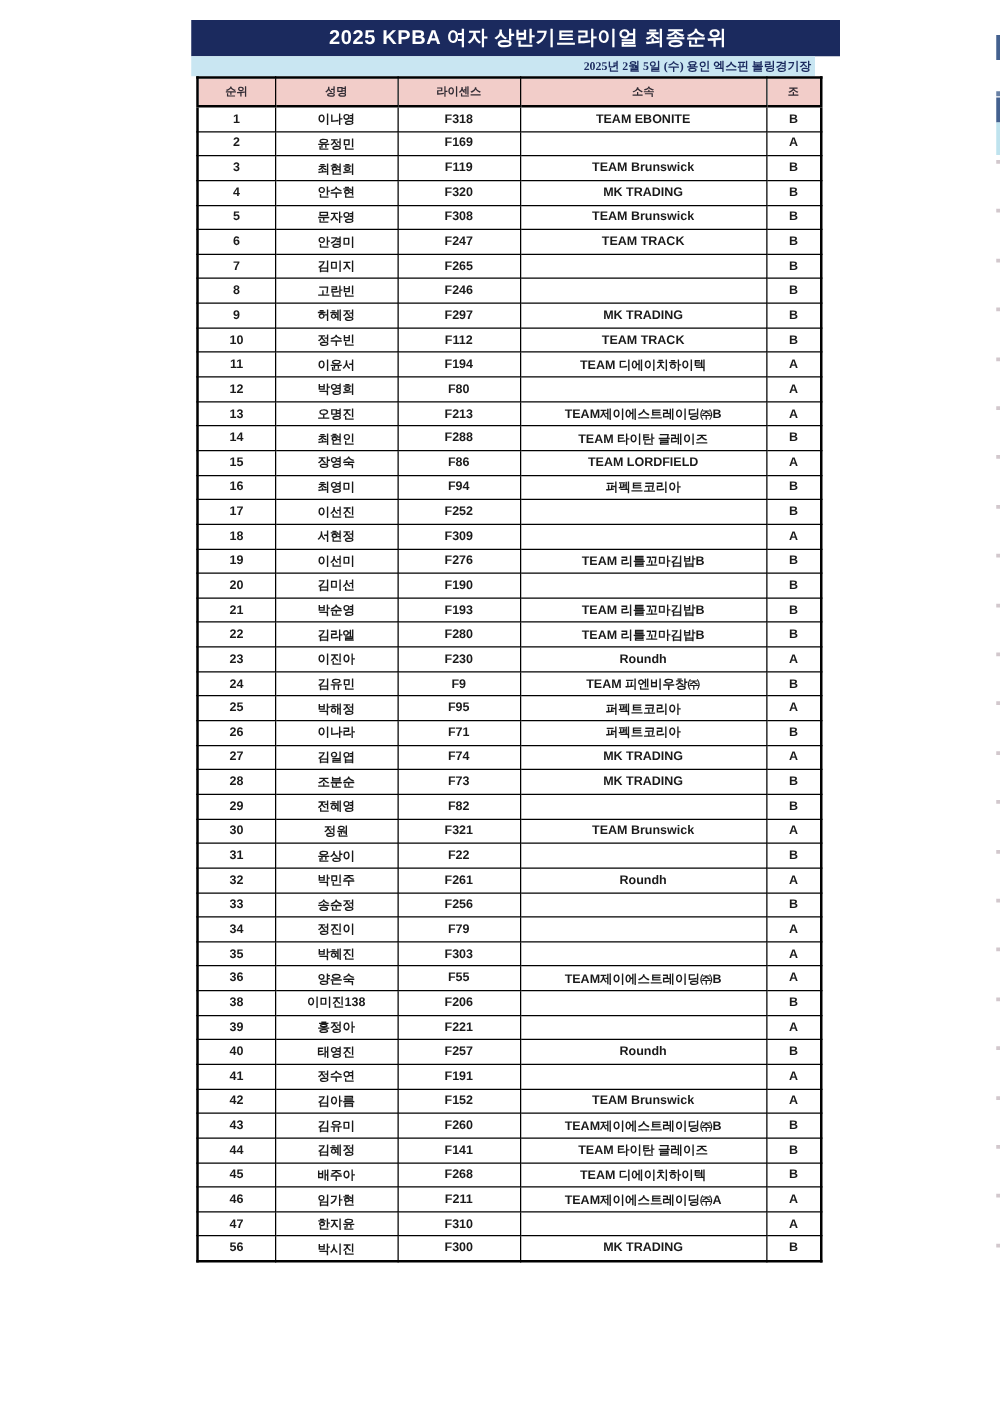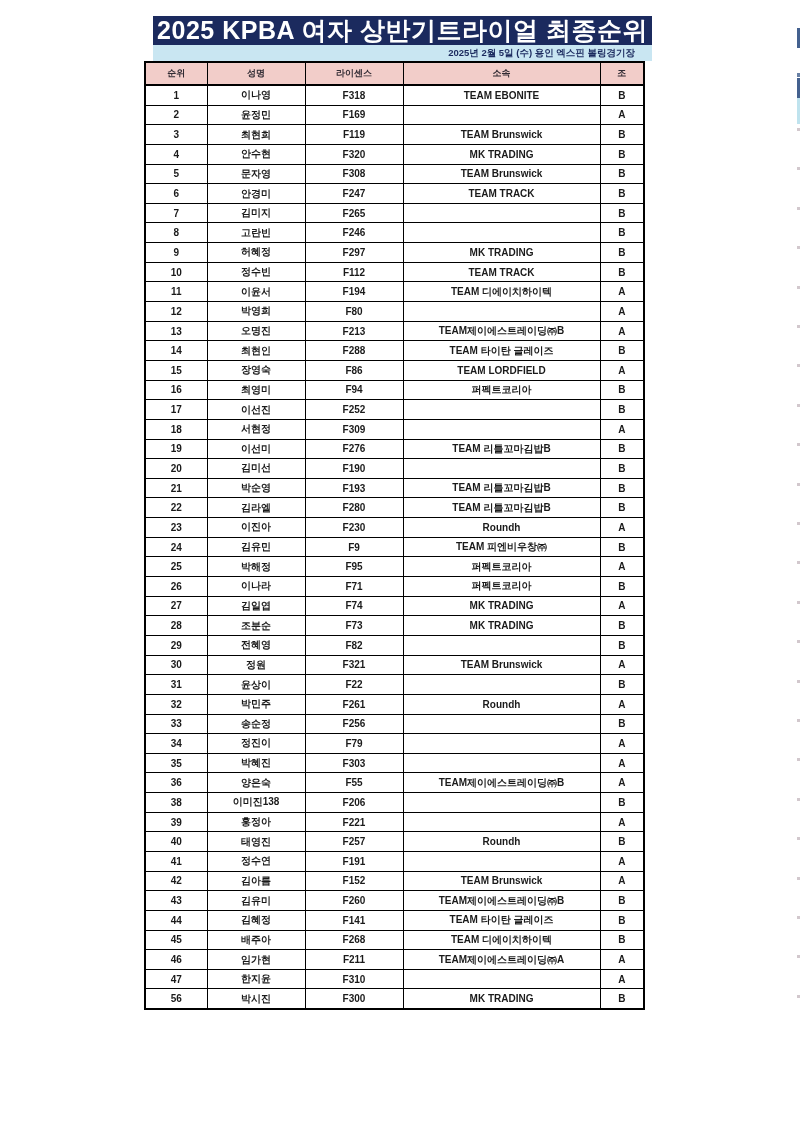--- a/index.html
+++ b/index.html
@@ -11,35 +11,35 @@
     font-family: "Liberation Sans", "DejaVu Sans", sans-serif;
     overflow: hidden;
   }
   .title-bar {
     position: absolute;
     left: 153px; top: 16px;
     width: 499px; height: 29px;
     background: var(--navy, #1b2a5e);
     color: var(--title-text, #ffffff);
     display: flex; align-items: center; justify-content: center;
-    font-size: 25px; font-weight: bold; letter-spacing: 0.5px;
+    font-size: 16px; font-weight: bold; letter-spacing: 0.5px; padding-left: 20px;
   }
   .date-bar {
     position: absolute;
     left: 153px; top: 45px;
     width: 499px; height: 16px;
     background: var(--light-blue, #c9e6f2);
     color: var(--navy, #1b2a5e);
     display: flex; align-items: center; justify-content: flex-end;
     font-size: 9.5px; font-weight: bold;
-    padding-right: 17px; box-sizing: border-box;
+    padding-right: 3px; box-sizing: border-box; font-family: Liberation Serif, serif;
   }
   table.rank-table {
     position: absolute;
-    left: 144px; top: 61px;
+    left: 157px; top: 61px;
     width: 499px;
     border-collapse: collapse;
     table-layout: fixed;
     border: 2px solid var(--border, #000);
   }
   .rank-table th, .rank-table td {
     border: 1px solid var(--border, #000);
     text-align: center;
     vertical-align: middle;
     padding: 0;

